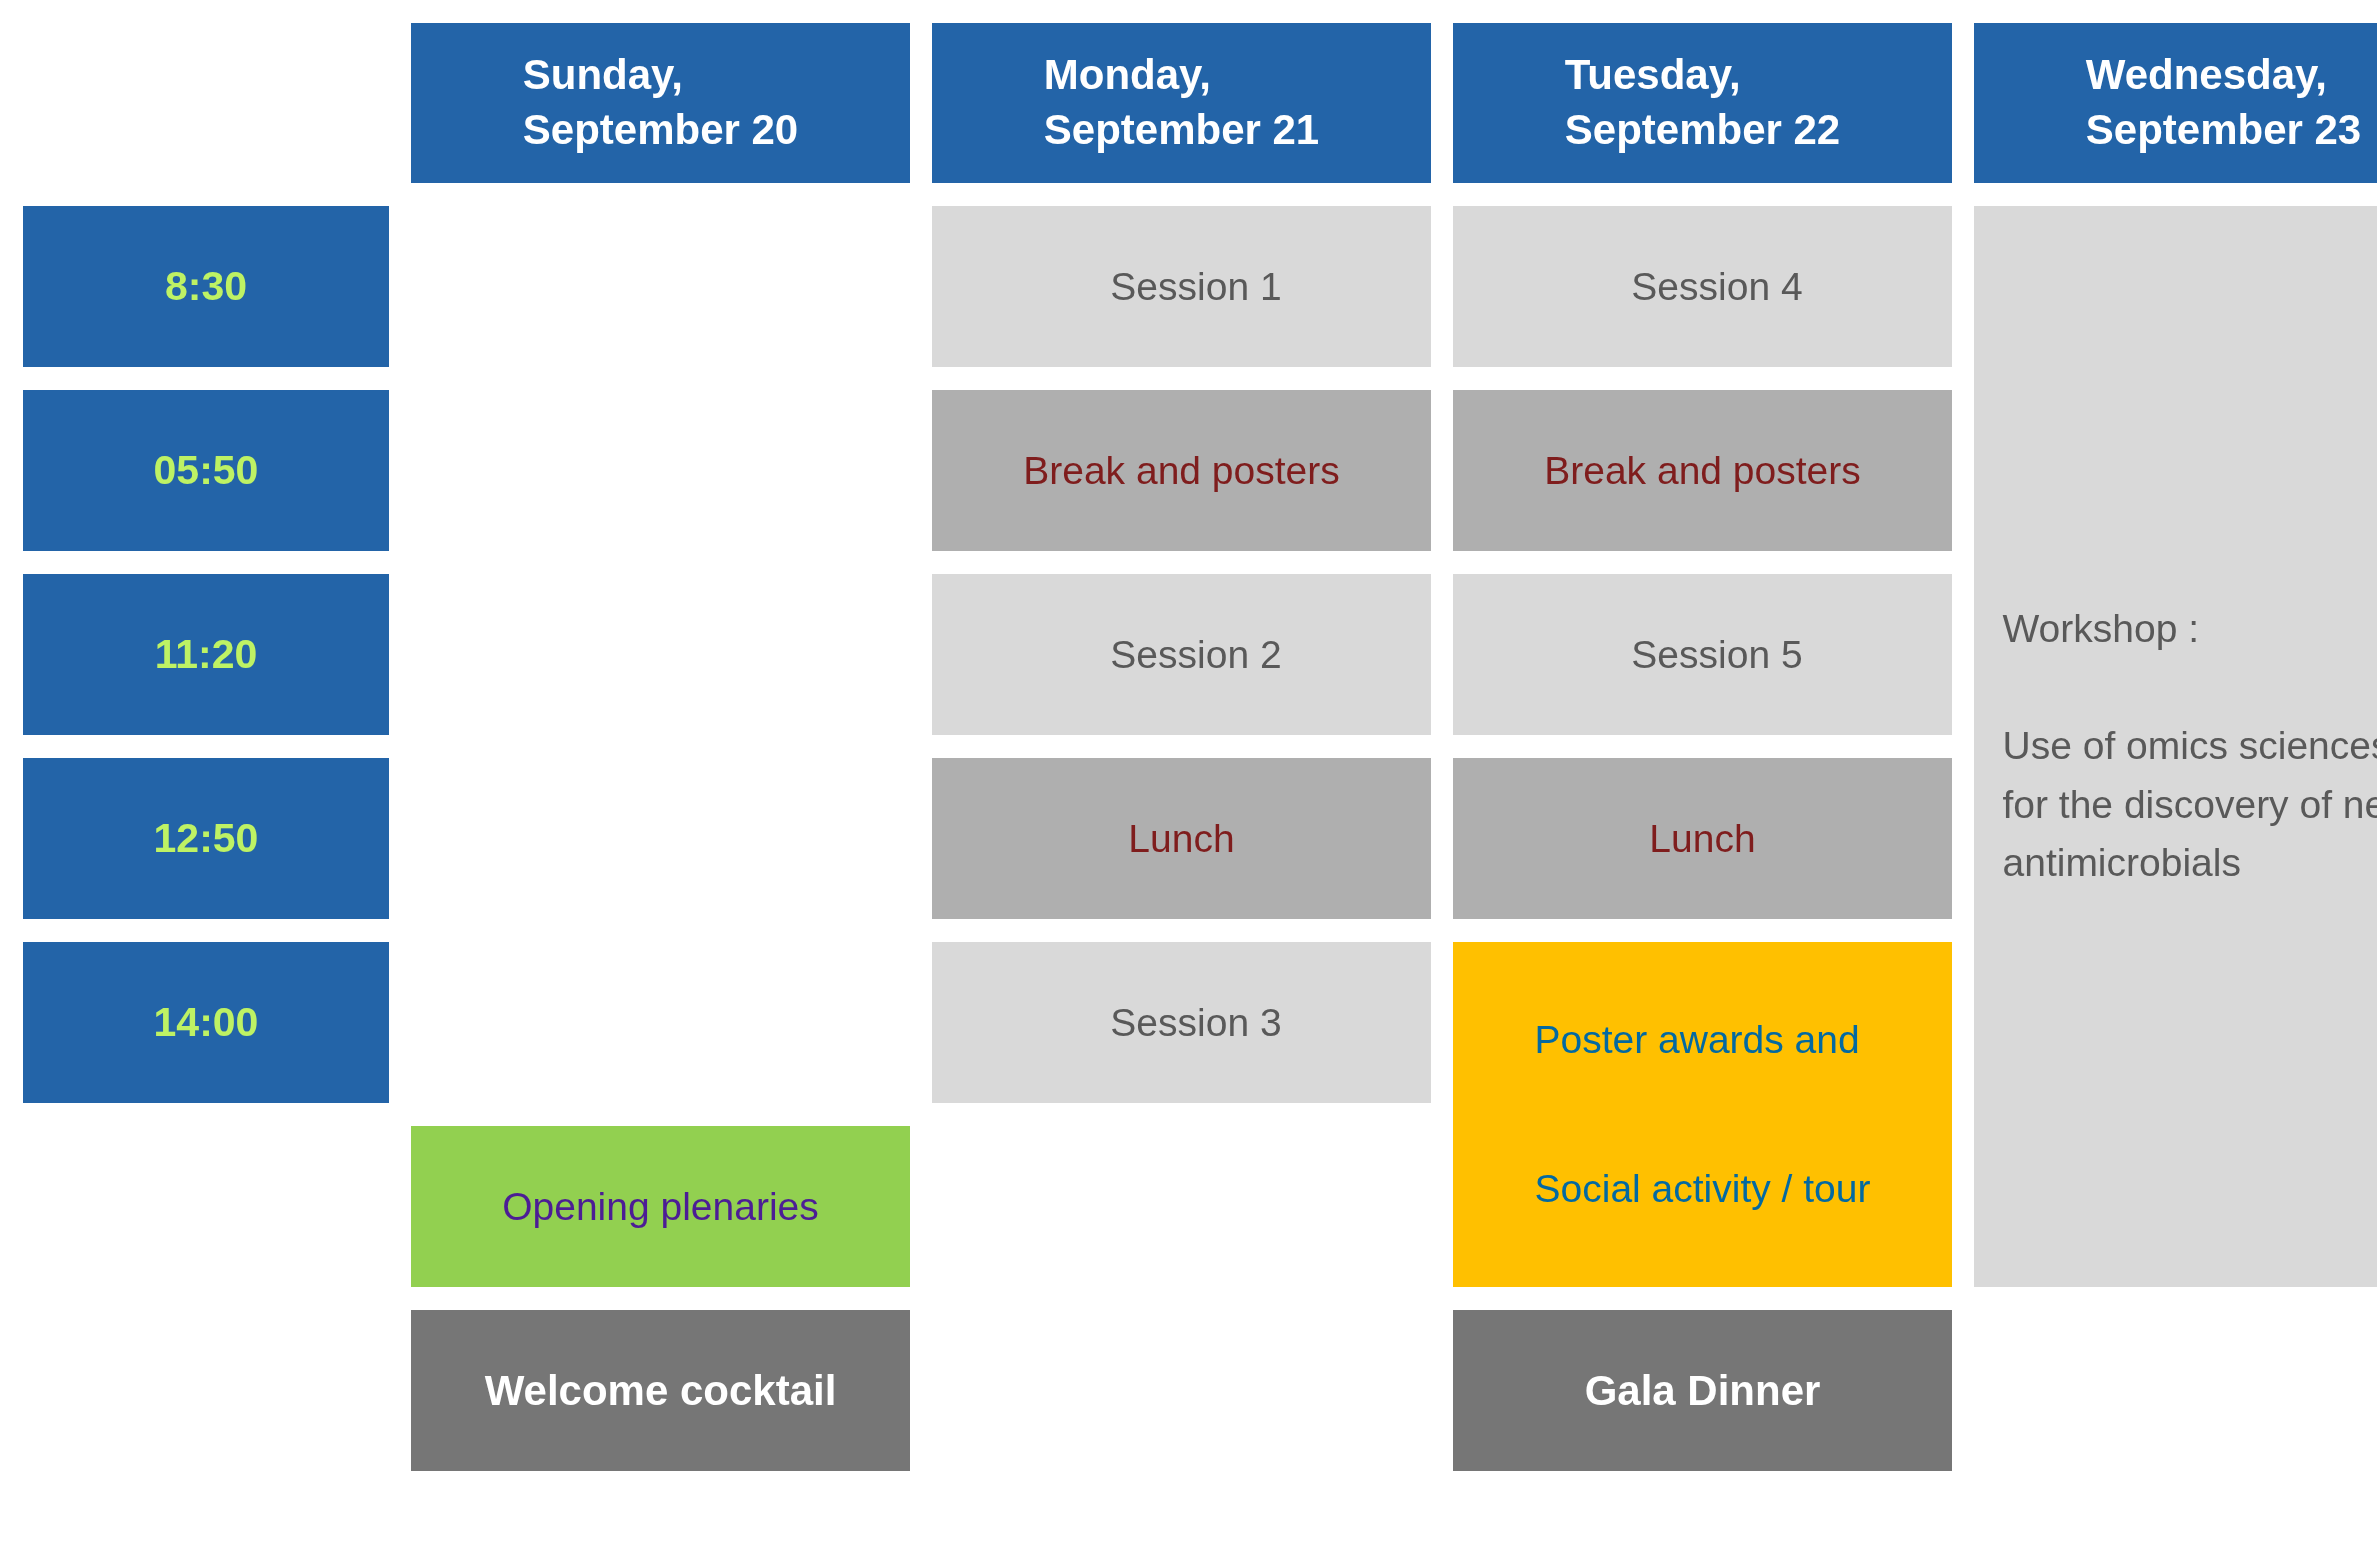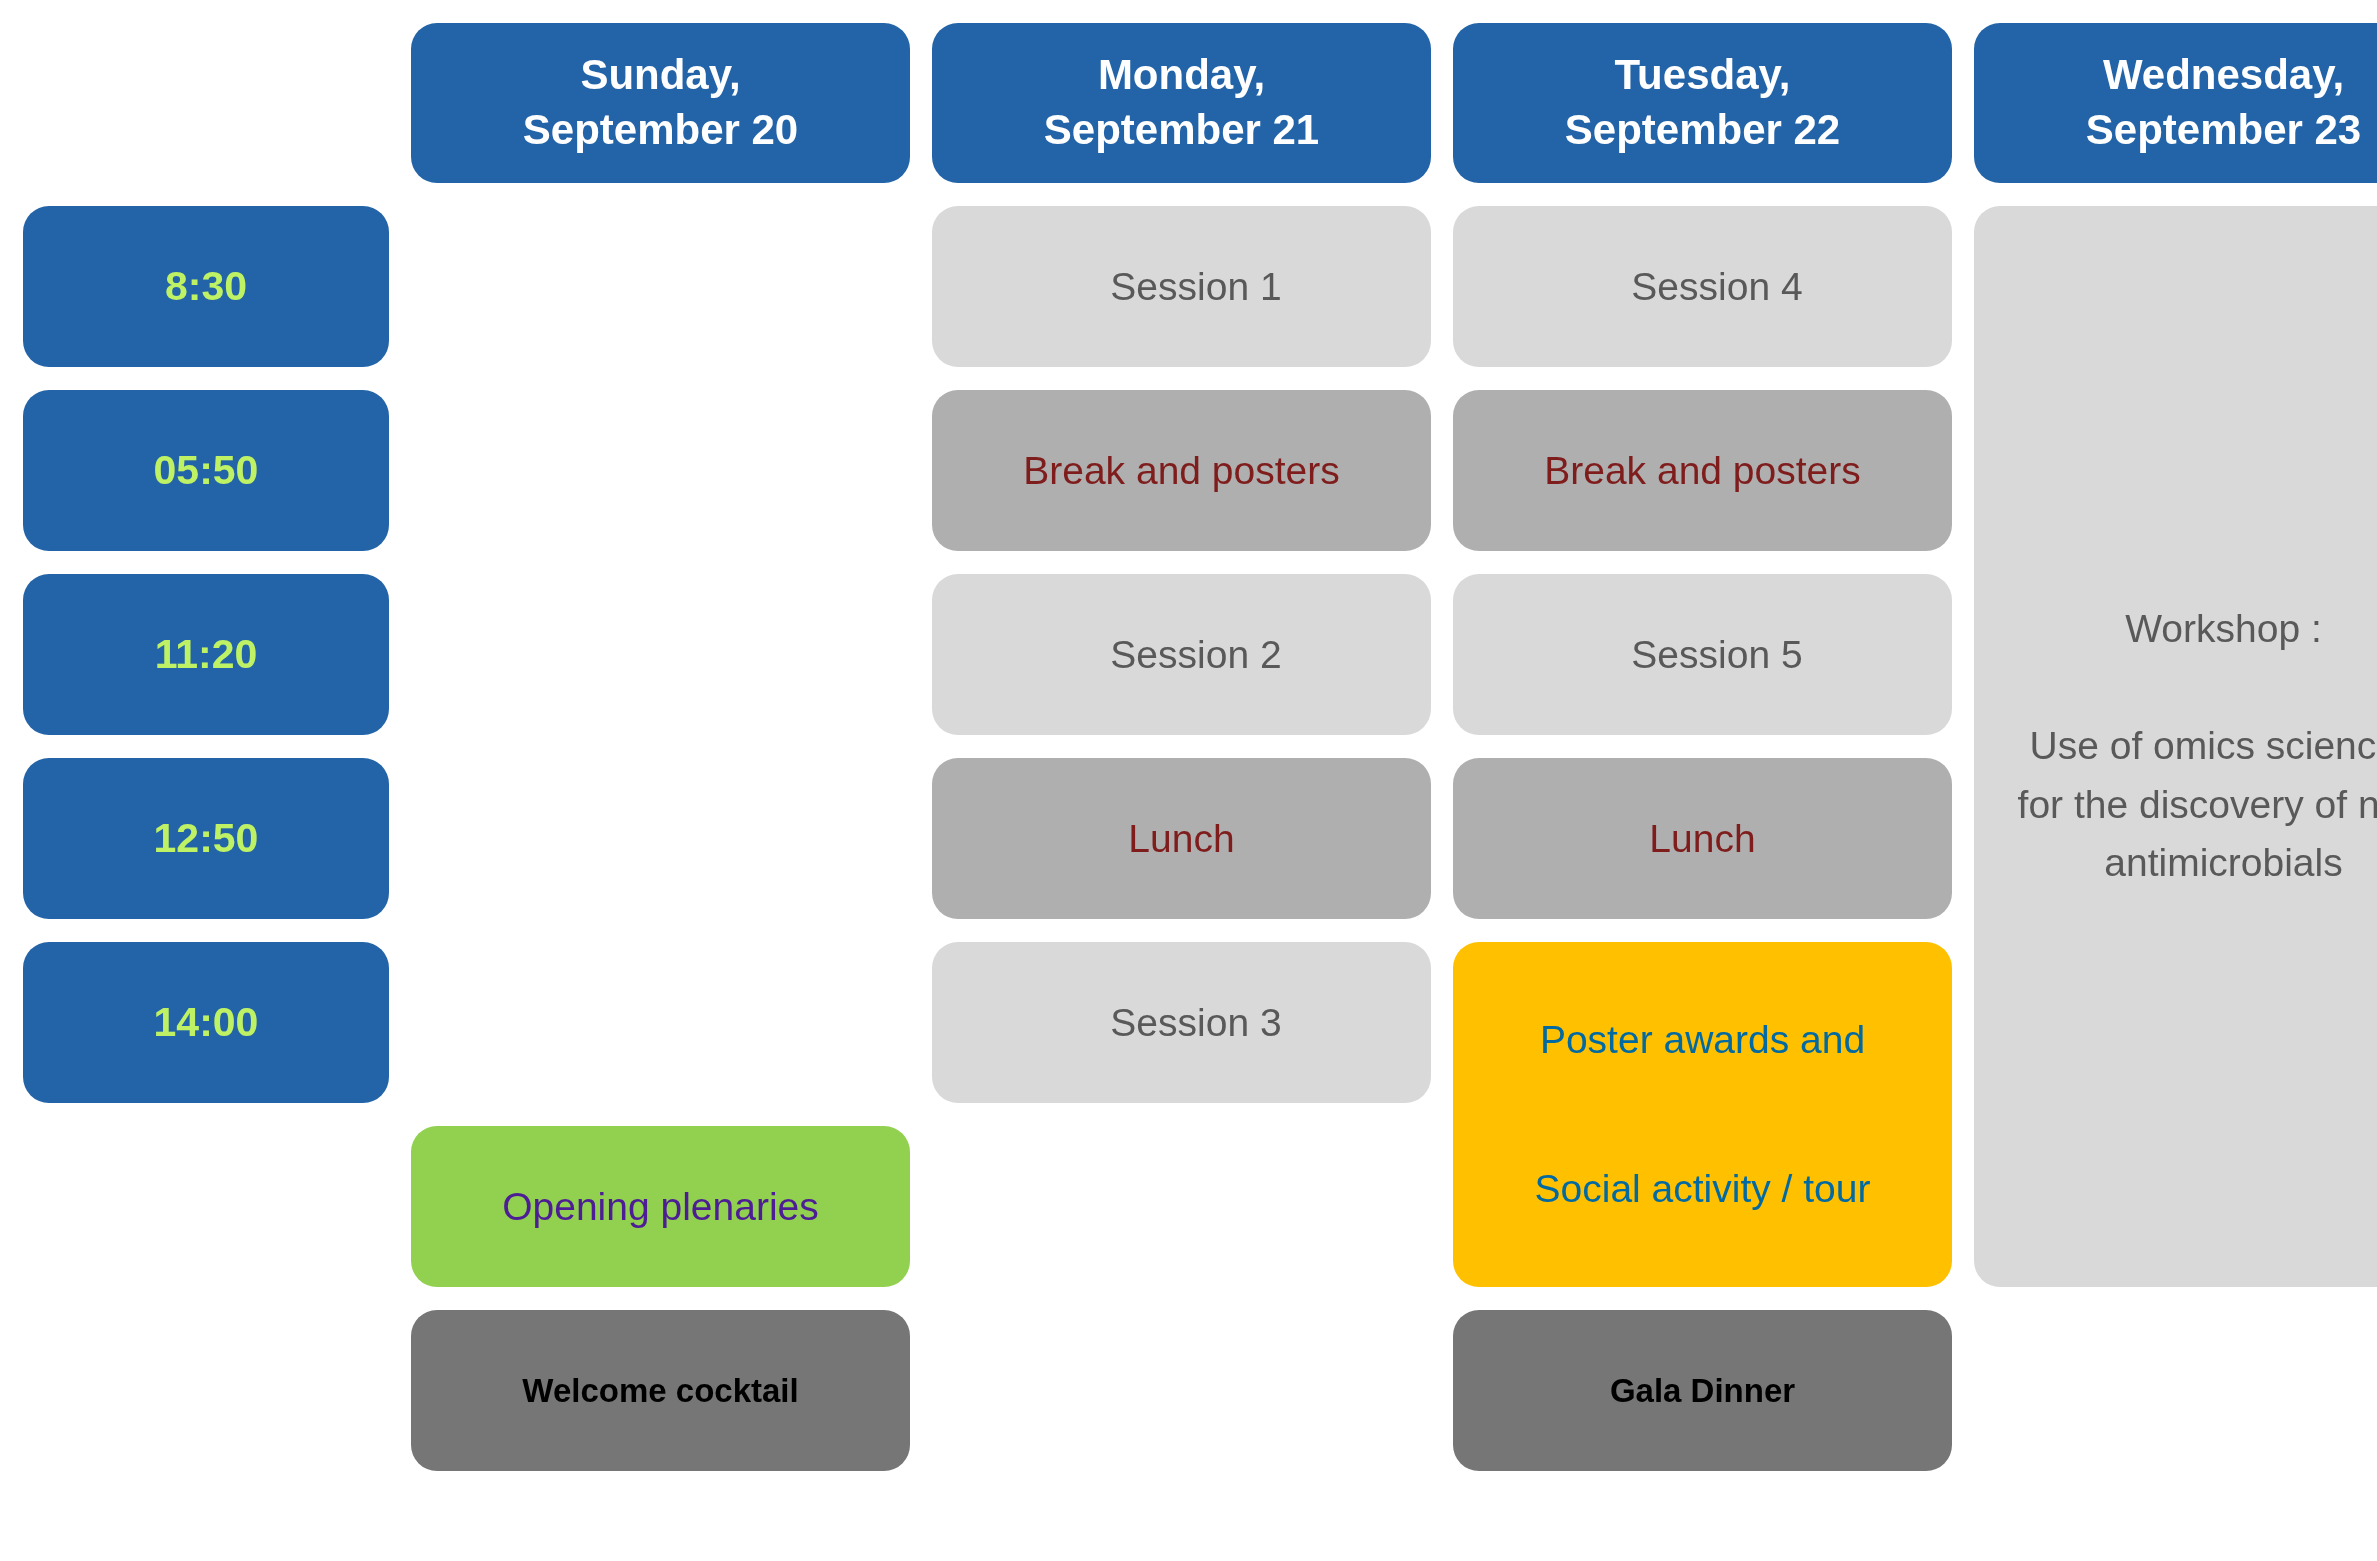--- a/index.html
+++ b/index.html
@@ -20,24 +20,22 @@
     grid-template-rows: 160px repeat(7, 161px);
     column-gap: 22px;
     row-gap: 23px;
     padding: 23px 0 0 23px;
   }
 
   .cell {
     display: flex;
     align-items: center;
     justify-content: center;
-    text-align: center;
     box-sizing: border-box;
     padding: 0 19px;
-    border-radius: 26px;
   }
 
   .multiline { white-space: pre-line; }
 
   .day-header {
     background: #2364A8;
     color: #ffffff;
     font-weight: bold;
     font-size: 42px;
     line-height: 1.3;
@@ -58,23 +56,23 @@
   }
 
   .event-mid {
     background: #AFAFAF;
     color: #7f1d1d;
     font-size: 39px;
   }
 
   .event-dark {
     background: #767676;
-    color: #000000;
+    color: #ffffff;
     font-weight: bold;
-    font-size: 33px;
+    font-size: 42px;
   }
 
   .event-green {
     background: #92D050;
     color: #4c1d95;
     font-size: 39px;
   }
 
   .event-yellow {
     background: #FFC000;

